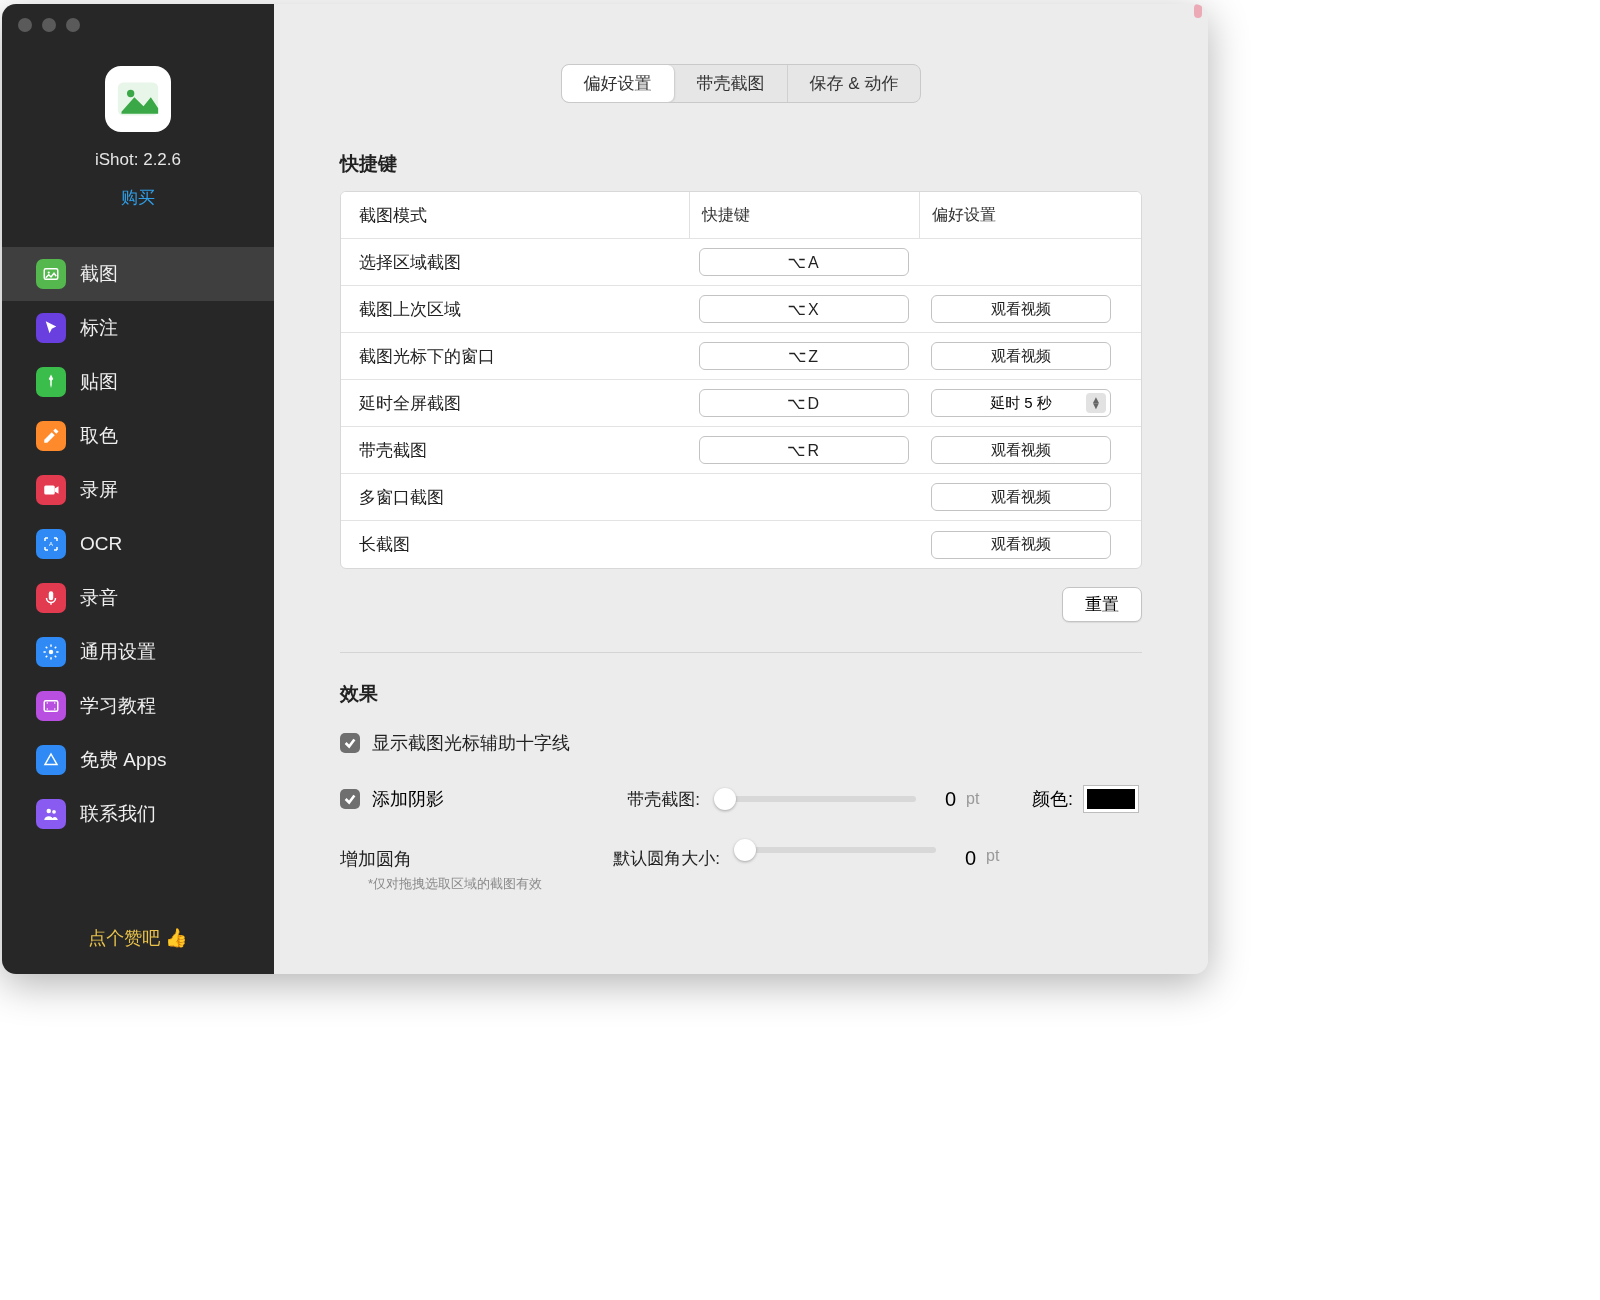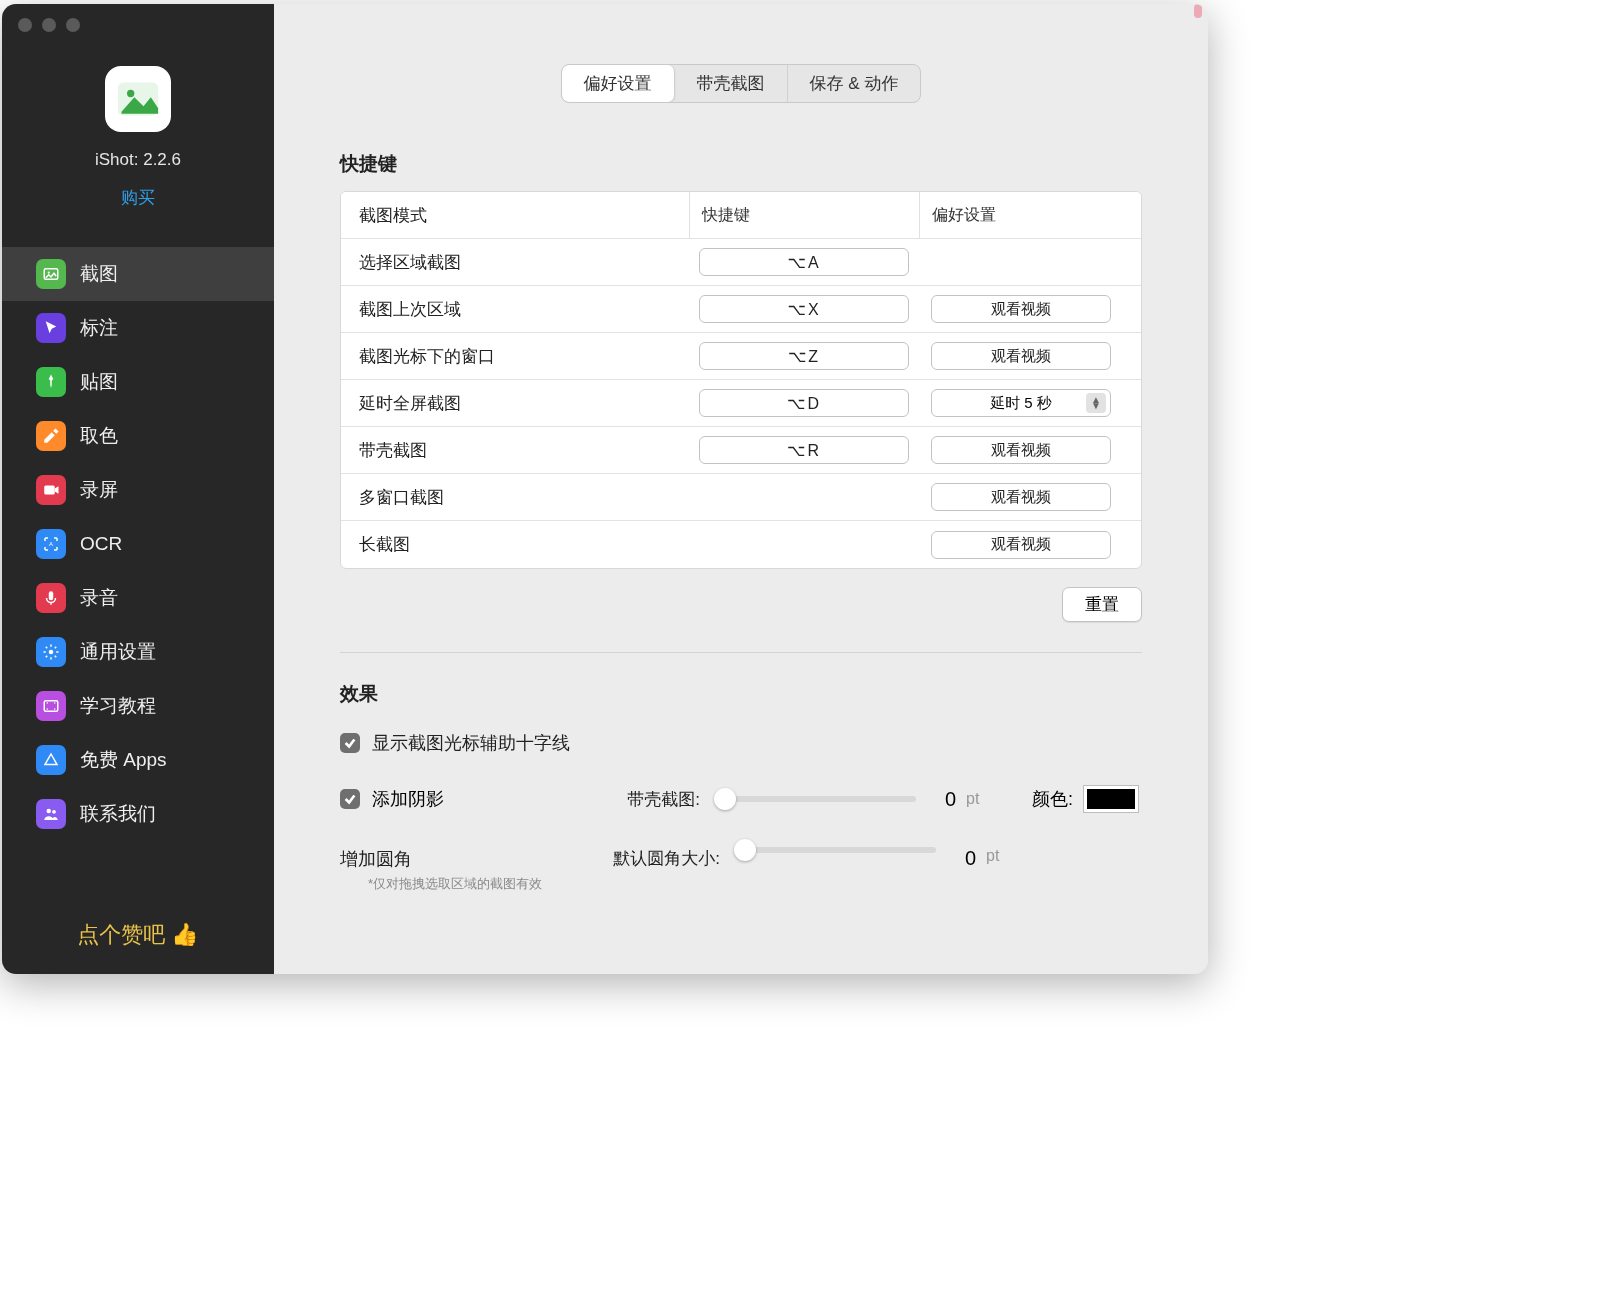--- a/index.html
+++ b/index.html
@@ -88,21 +88,21 @@
     display: flex;
     align-items: center;
     justify-content: center;
     flex-shrink: 0;
   }
   .nav-icon svg { width: 18px; height: 18px; fill: #fff; }
   .like-prompt {
     margin-top: auto;
     padding: 20px 0 24px 0;
     text-align: center;
-    font-size: 22px;
+    font-size: 18px;
     color: #e8c24a;
   }
   
   .main {
     flex: 1;
     background: #ececec;
     display: flex;
     flex-direction: column;
     position: relative;
   }

